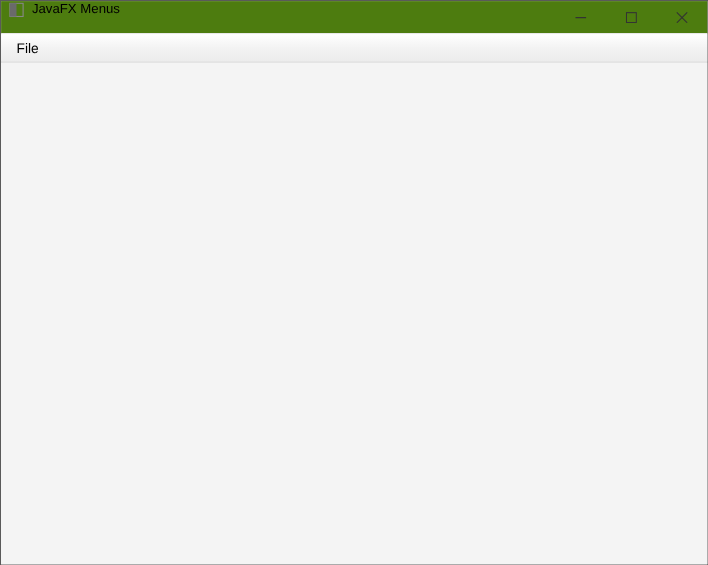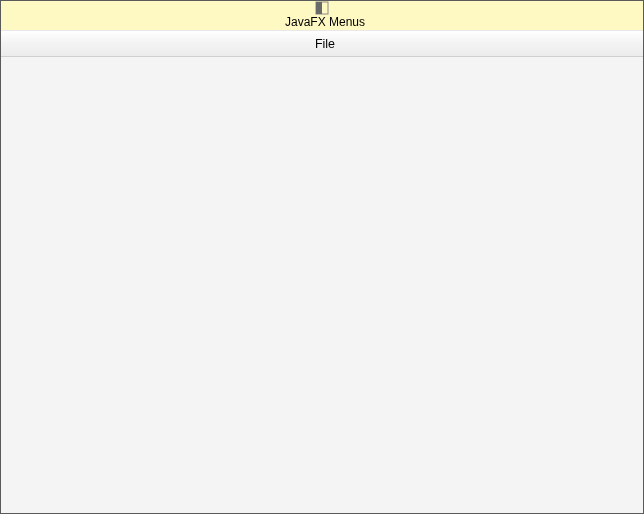--- a/index.html
+++ b/index.html
@@ -17,26 +17,24 @@
     .window {
       width: 644px;
       height: 514px;
       border: 1px solid #5a5a5a;
       display: flex;
       flex-direction: column;
       background: #ffffff;
     }
     .titlebar {
       height: 30px;
-      background: #fef9c3;
+      background: #4d7c0f;
       display: flex;
-      align-items: center;
       padding-left: 6px;
       border-bottom: 1px solid #e8e8e8;
-      flex-direction: column;
     }
     .app-icon {
       width: 16px;
       height: 16px;
       margin-right: 6px;
       display: flex;
       align-items: center;
       justify-content: center;
     }
     .title-text {
@@ -58,21 +56,20 @@
       font-size: 10px;
       cursor: default;
     }
     .menubar {
       height: 26px;
       background: linear-gradient(to bottom, #ffffff 0%, #f3f3f3 50%, #ececec 100%);
       border-bottom: 1px solid #cfcfcf;
       display: flex;
       align-items: center;
       padding-left: 6px;
-      justify-content: center;
     }
     .menu-item {
       padding: 3px 8px;
       font-size: 12.5px;
       color: #000000;
       cursor: default;
     }
     .content-area {
       flex: 1;
       background: #f4f4f4;

